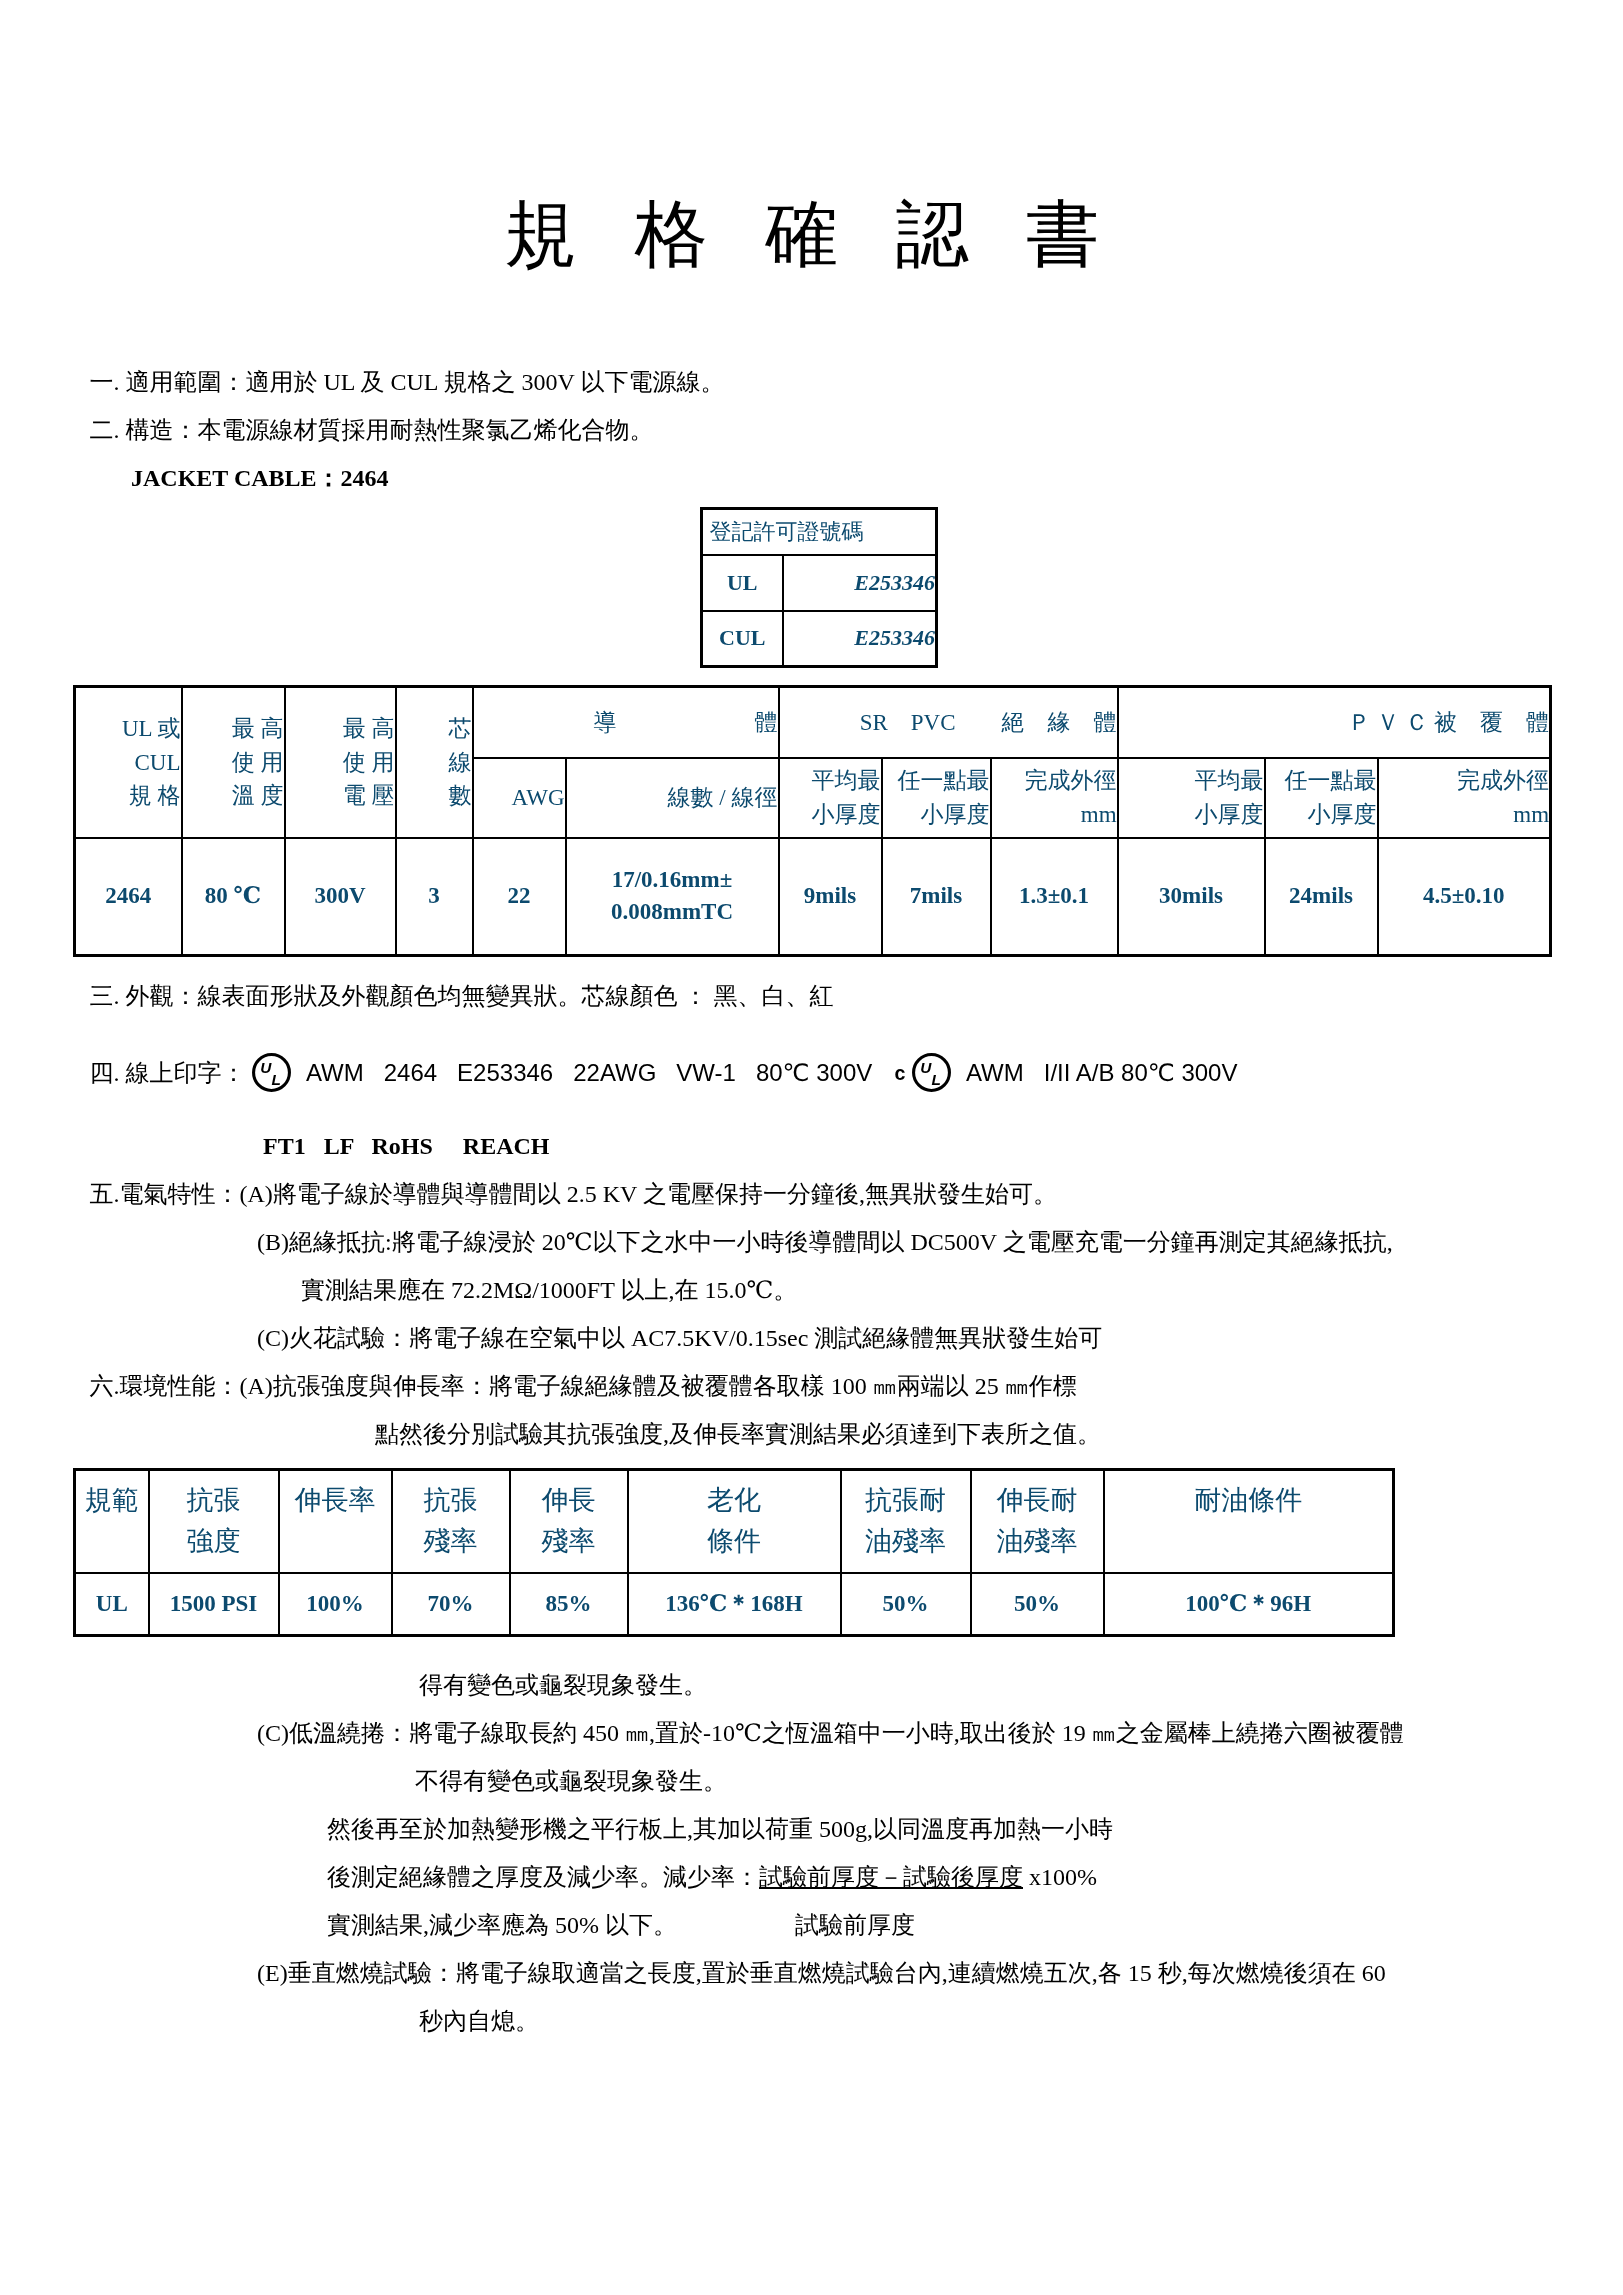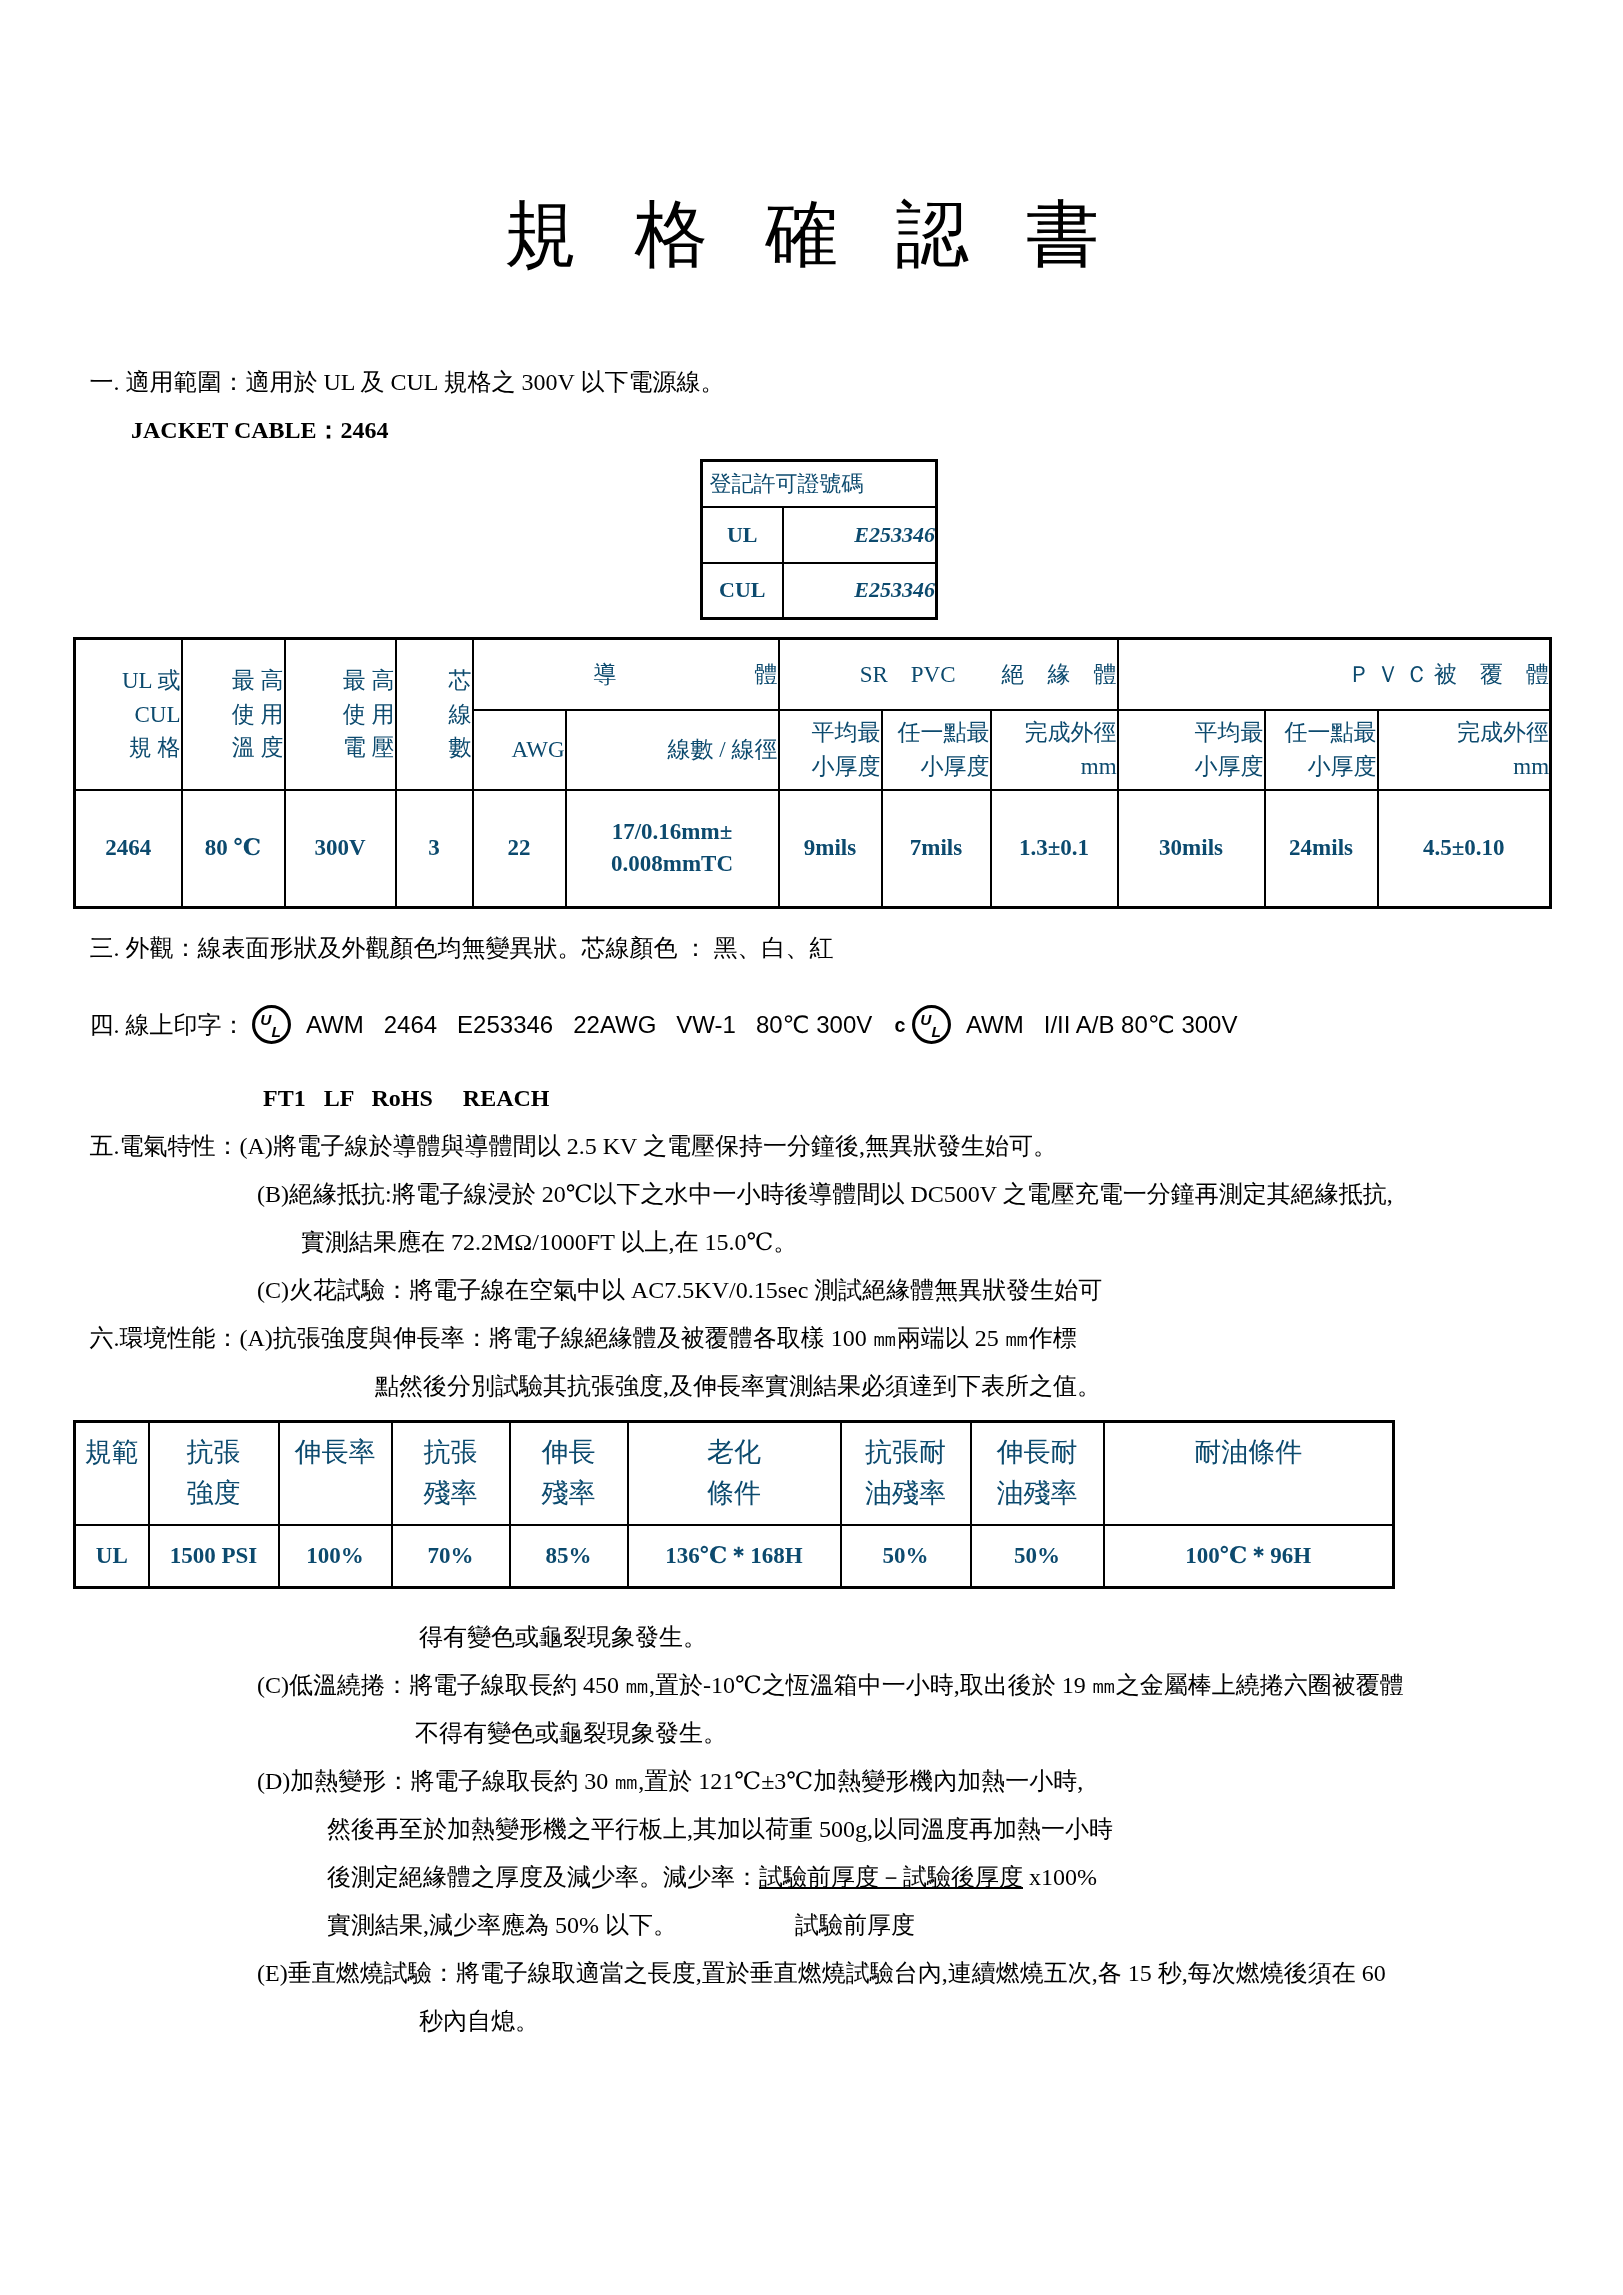--- a/index.html
+++ b/index.html
@@ -63,20 +63,21 @@
   .denom { display:inline-block; margin-left:118px; }
 </style>
 </head>
 <body>
 
 <div class="page">
 
   <div class="title">規 格 確 認 書</div>
 
   <div class="line intro" style="margin-top:73px">一. 適用範圍：適用於 UL 及 CUL 規格之 300V 以下電源線。</div>
+  <div class="line intro">二. 構造：本電源線材質採用耐熱性聚氯乙烯化合物。</div>
   <div class="line jacket">JACKET CABLE：2464</div>
 
   <table class="license-table">
     <tbody>
         <tr>
       <th class="lt-title" colspan="2">登記許可證號碼</th>
     </tr>
     <tr>
       <td class="lt-agency">UL</td>
       <td class="lt-num">E253346</td>
@@ -228,21 +229,20 @@
       <td>50%</td>
       <td>100℃＊96H</td>
     </tr>
   </tbody>
     </table>
 
   <div class="env-paras">
     <div class="line ind-e2">得有變色或龜裂現象發生。</div>
     <div class="line ind-a">(C)低溫繞捲：將電子線取長約 450 ㎜,置於-10℃之恆溫箱中一小時,取出後於 19 ㎜之金屬棒上繞捲六圈被覆體</div>
     <div class="line ind-c2">不得有變色或龜裂現象發生。</div>
-    <div class="line ind-a">(D)加熱變形：將電子線取長約 30 ㎜,置於 121℃±3℃加熱變形機內加熱一小時,</div>
     <div class="line ind-d">然後再至於加熱變形機之平行板上,其加以荷重 500g,以同溫度再加熱一小時</div>
     <div class="line ind-d">
       <span>後測定絕緣體之厚度及減少率。減少率：</span><span class="underline">試驗前厚度－試驗後厚度</span><span class="keepspace"> x100%</span>
     </div>
     <div class="line ind-d">
       <span>實測結果,減少率應為 50% 以下。</span><span class="denom">試驗前厚度</span>
     </div>
     <div class="line ind-a">(E)垂直燃燒試驗：將電子線取適當之長度,置於垂直燃燒試驗台內,連續燃燒五次,各 15 秒,每次燃燒後須在 60</div>
     <div class="line ind-e2">秒內自熄。</div>
   </div>

